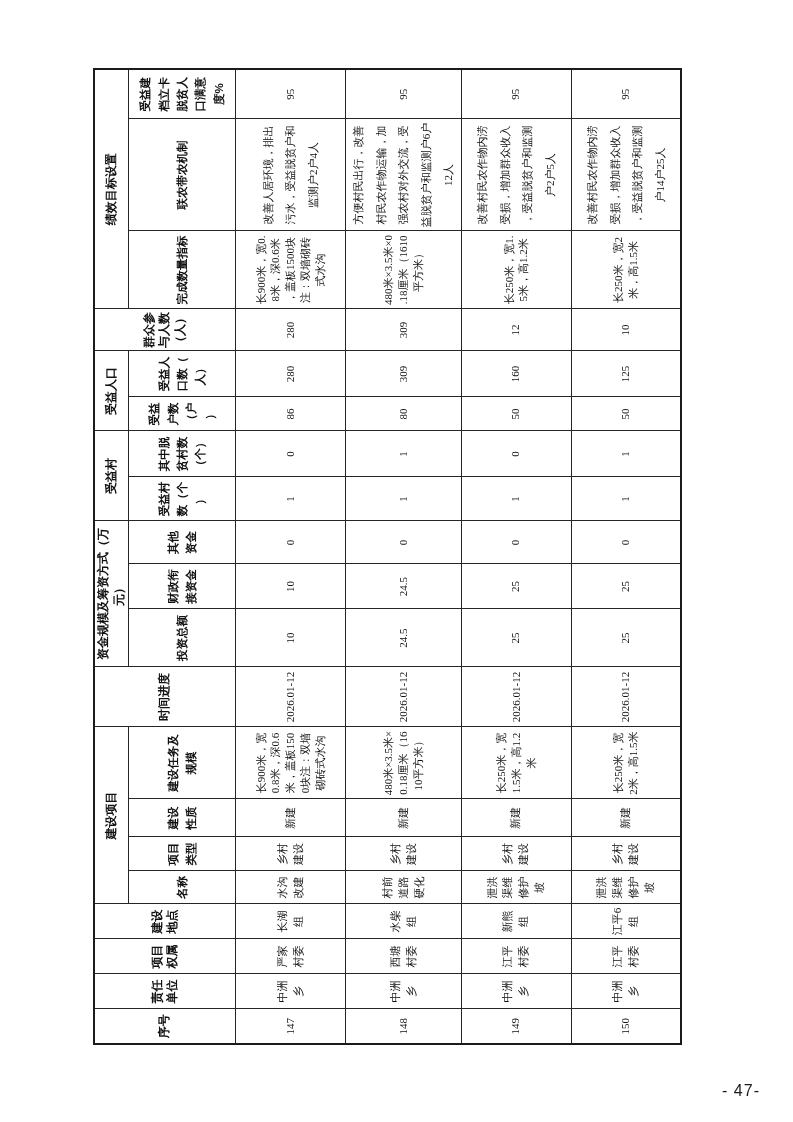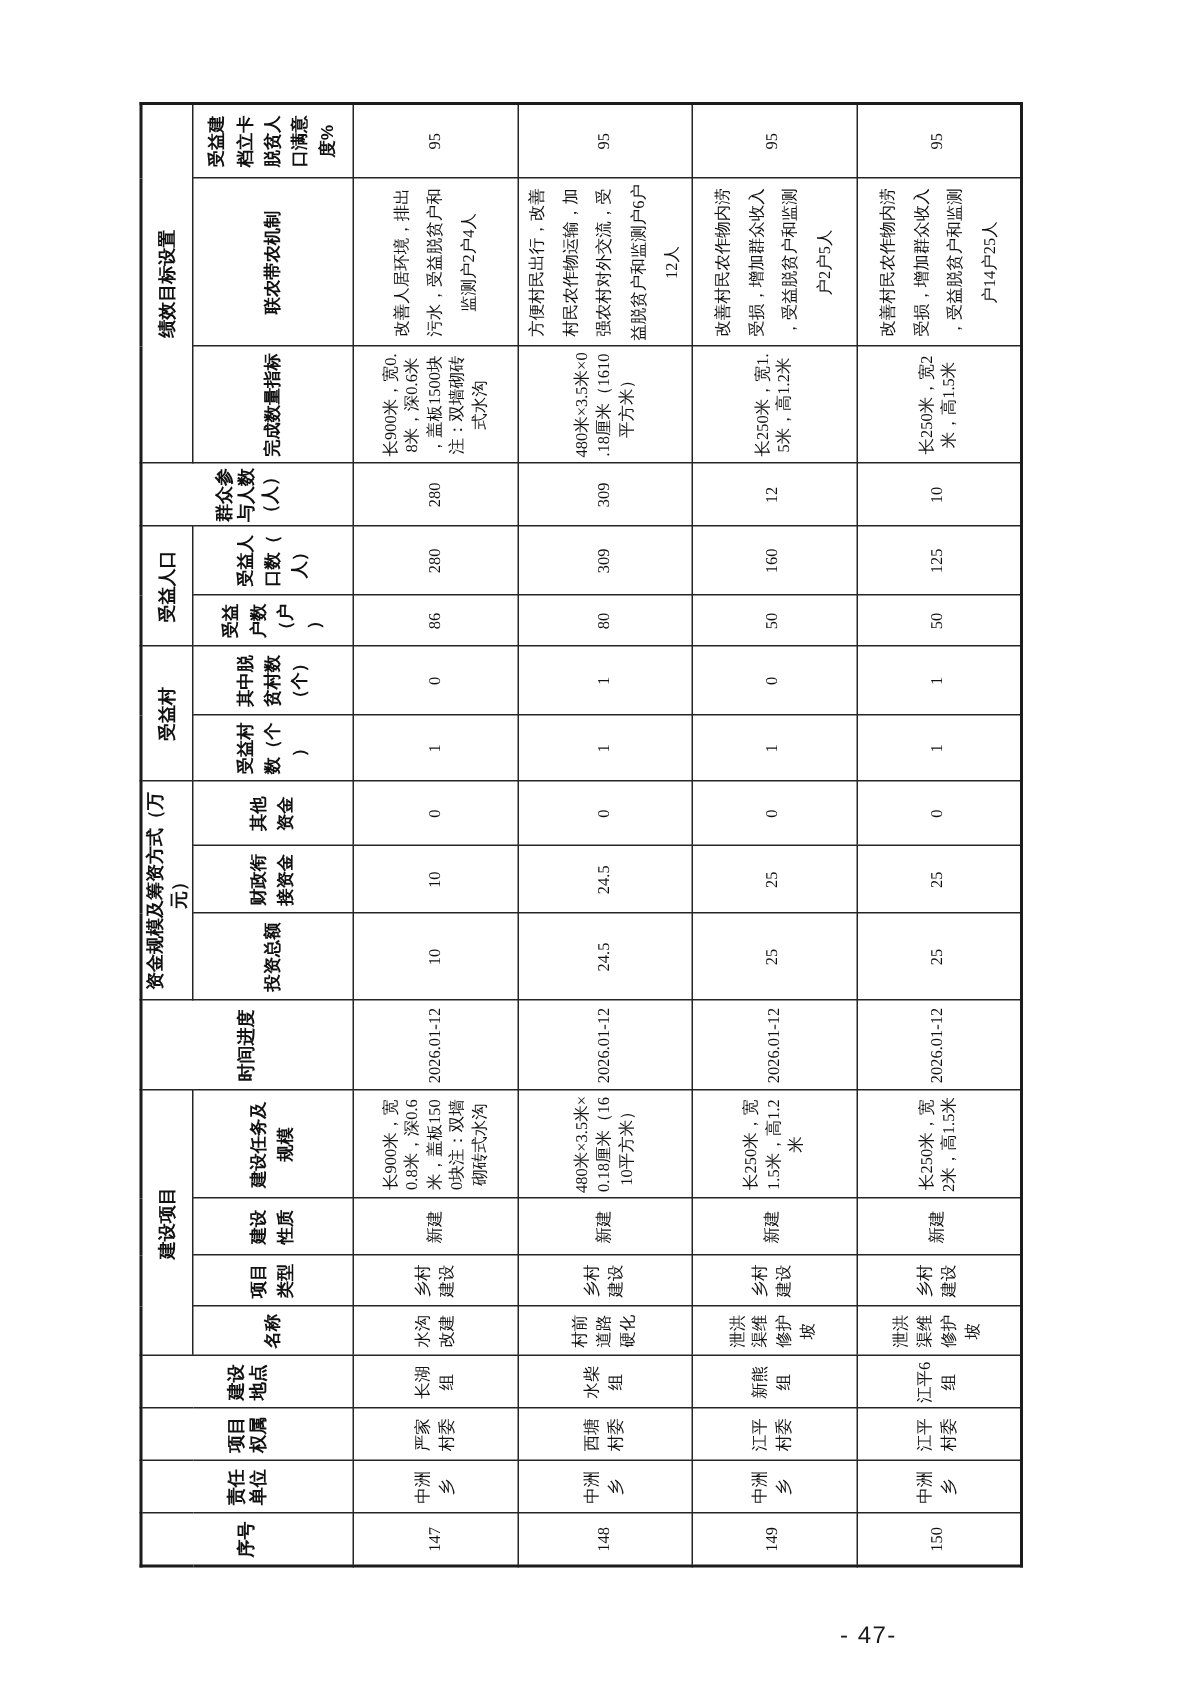--- a/index.html
+++ b/index.html
@@ -33,21 +33,21 @@
   }
   td.sh{
     font-family:"Liberation Sans","DejaVu Sans",sans-serif;
     font-weight:bold;font-size:11.5px;line-height:1.6;padding:2px 4px;
   }
   td.mech{line-height:2.05;}
   td.ind{line-height:1.35;}
   td.sched{line-height:1.6;}
   .page-number{
     position:absolute;left:560px;top:1082px;width:200px;
-    text-align:left;
+    text-align:right;
     font-family:"Liberation Sans","DejaVu Sans",sans-serif;
     font-size:16px;color:#1a1a1a;letter-spacing:1px;
   }
 </style>
 </head>
 <body>
 
 <div class="rotated-wrap">
   <div class="landscape">
     <table class="main">

